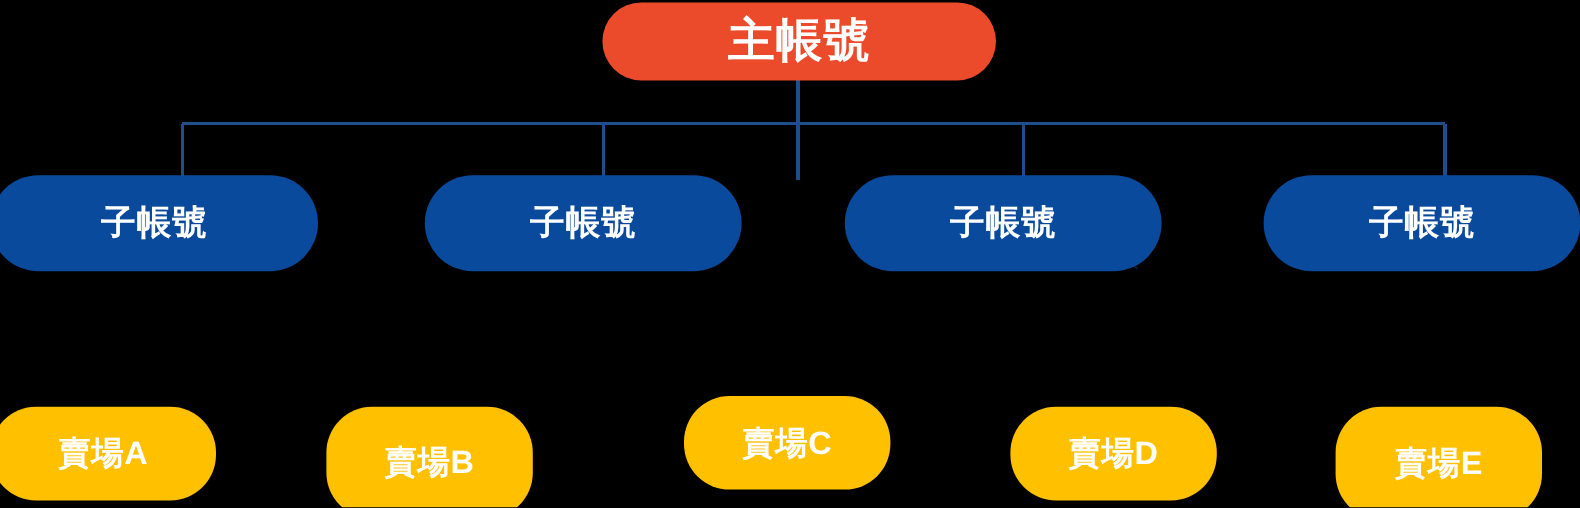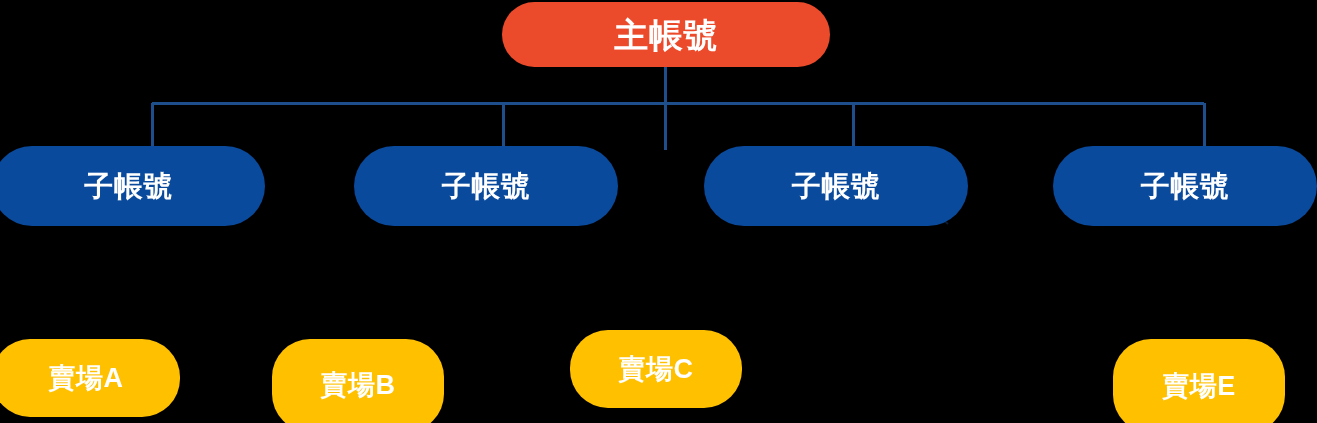--- a/index.html
+++ b/index.html
@@ -34,21 +34,21 @@
     line-height: 1;
   }
   .node-label {
     display: block;
     letter-spacing: 0.5px;
   }
   
   .tier-main {
     background: #EC4B2B;
     border-radius: 34px;
-    font-size: 34px;
+    font-size: 39px;
     font-weight: 700;
   }
   
   .tier-sub {
     background: #0A4A9C;
     border-radius: 42px;
     font-size: 29px;
     font-weight: 700;
   }
   
@@ -96,17 +96,20 @@
 
   <div class="node tier-store" style="left: -8px; top: 339px; width: 188px; height: 78px;">
     <span class="node-label">賣場A</span>
   </div>
   <div class="node tier-store" style="left: 272px; top: 339px; width: 172px; height: 93px;">
     <span class="node-label">賣場B</span>
   </div>
   <div class="node tier-store" style="left: 570px; top: 330px; width: 172px; height: 78px;">
     <span class="node-label">賣場C</span>
   </div>
+  <div class="node tier-store" style="left: 842px; top: 339px; width: 172px; height: 78px;">
+    <span class="node-label">賣場D</span>
+  </div>
   <div class="node tier-store" style="left: 1113px; top: 339px; width: 172px; height: 94px;">
     <span class="node-label">賣場E</span>
   </div>
 
 </div>
 
 </body></html>

